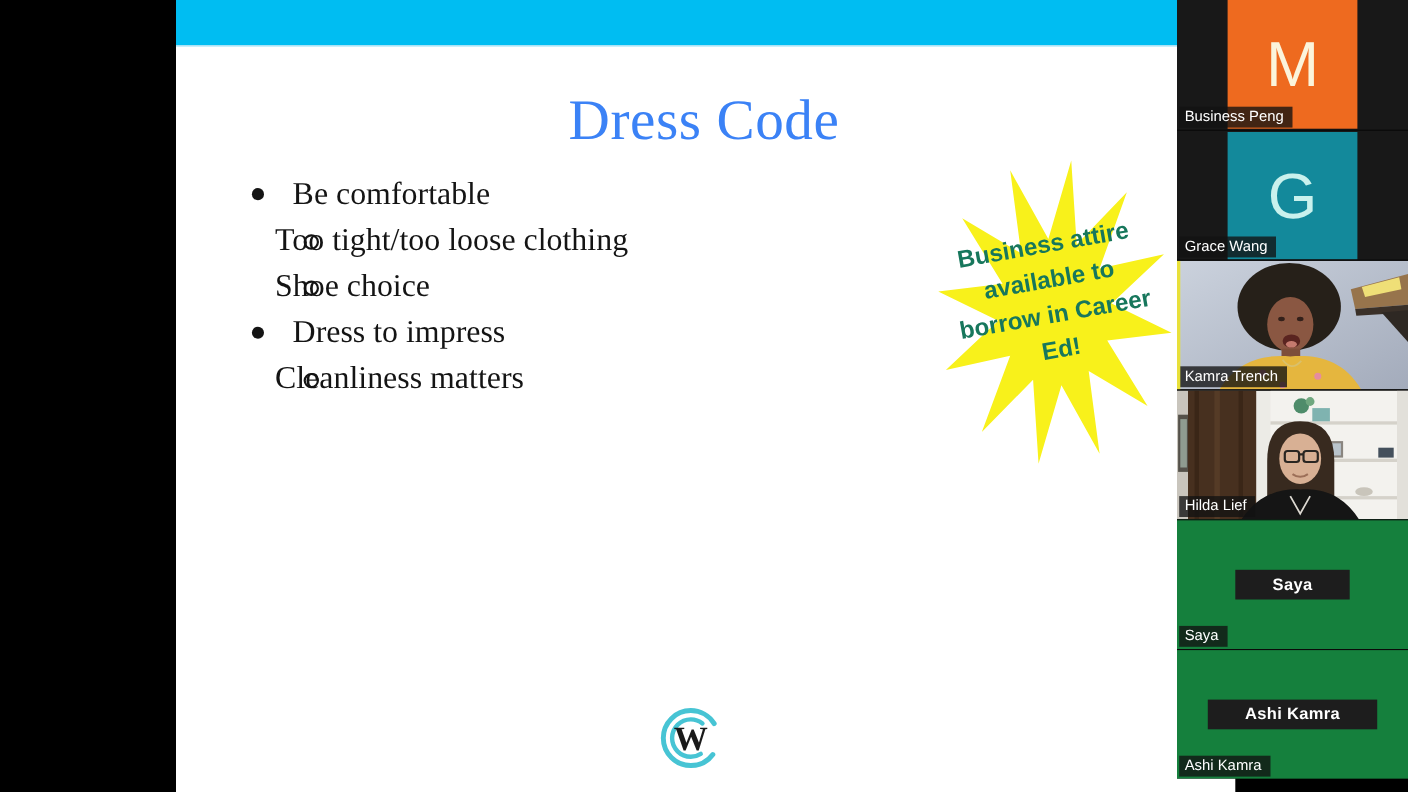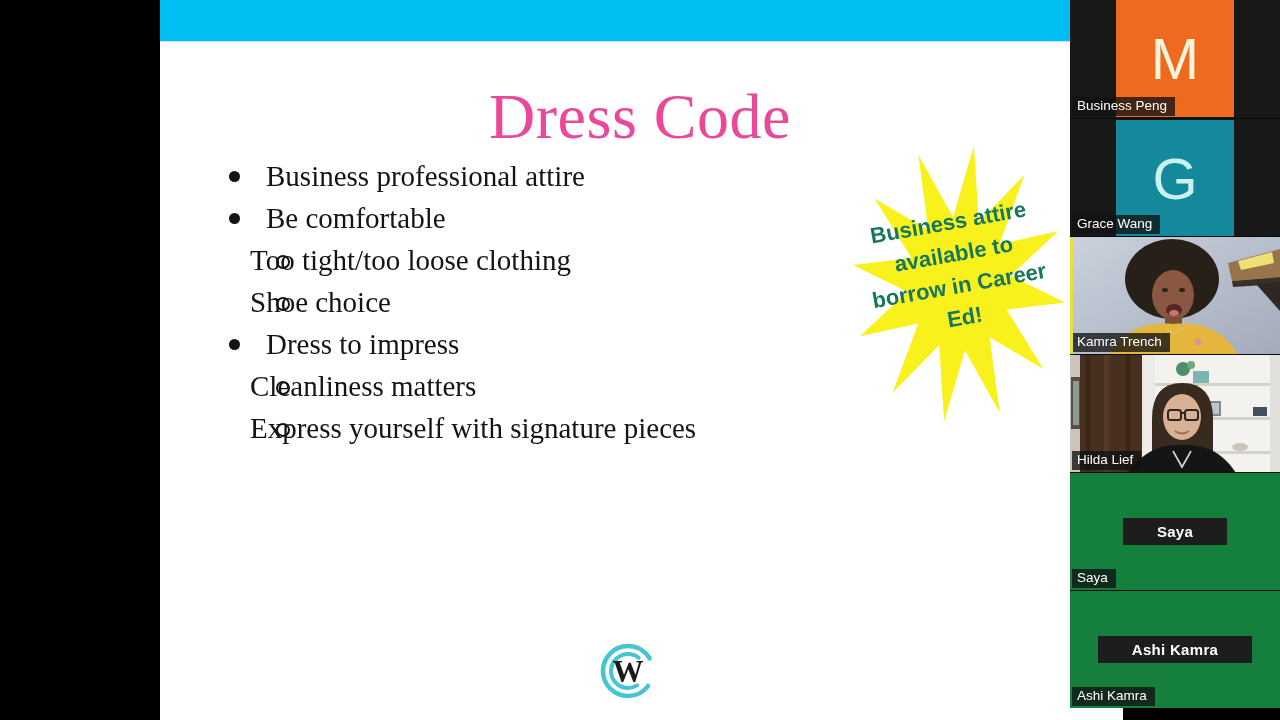--- a/index.html
+++ b/index.html
@@ -5,21 +5,21 @@
   * { margin:0; padding:0; box-sizing:border-box; }
   html,body { width:1280px; height:720px; background:#000; overflow:hidden; }
   body { font-family:"Liberation Sans", sans-serif; }
 
   .stage { position:relative; width:1280px; height:720px; background:#000; }
 
   
   .slide { position:absolute; left:160px; top:0; width:910px; height:720px; background:#fff; }
   .slide-topbar { position:absolute; left:0; top:0; width:100%; height:42px; background:#00BDF2; border-bottom:1px solid #BEE6F5; }
   .slide-title { position:absolute; top:80px; left:0; width:100%; text-align:center;
-                 font-family:"Liberation Serif", serif; font-size:64px; color:#ec4899;
+                 font-family:"Liberation Serif", serif; font-size:52px; color:#3b82f6;
                  transform:translateX(25px); letter-spacing:0.5px; }
   .bullets { position:absolute; top:155px; left:0; width:100%; list-style:none; }
   .bullets li { position:relative; height:42px; line-height:42px;
                 font-family:"Liberation Serif", serif; font-size:29px; color:#141414; white-space:nowrap; }
   .bullets li.l1 { padding-left:106px; }
   .bullets li.l1::before { content:""; position:absolute; left:69px; top:16px; width:11px; height:11px;
                            border-radius:50%; background:#141414; }
   .bullets li.l2 { padding-left:90px; }
   .bullets li.l2::before { content:""; position:absolute; left:116px; top:16px; width:10px; height:10px;
                            border-radius:50%; border:2.5px solid #141414; background:transparent; }
@@ -55,27 +55,25 @@
 </head>
 <body>
 
 <div class="stage">
 
   <div class="slide">
     <div class="slide-topbar"></div>
     <div class="slide-title">Dress Code</div>
 
     <ul class="bullets">
-      <li class="l1">Business professional attire</li>
       <li class="l1">Be comfortable</li>
       <li class="l2">Too tight/too loose clothing</li>
       <li class="l2">Shoe choice</li>
       <li class="l1">Dress to impress</li>
       <li class="l2">Cleanliness matters</li>
-      <li class="l2">Express yourself with signature pieces</li>
     </ul>
 
     <div class="starburst">
       <svg viewBox="0 0 230 290">
         <polygon fill="#F8F11B" points="
           222,164 163,171 200,231 146,199 156,275 121,212 100,284 95,207
           48,255 74,185 15,198 63,153 8,126 67,119 30,59 84,91 74,15 109,78
           130,6 135,83 181,35 156,105 215,92 167,137"></polygon>
       </svg>
       <div class="star-text">

